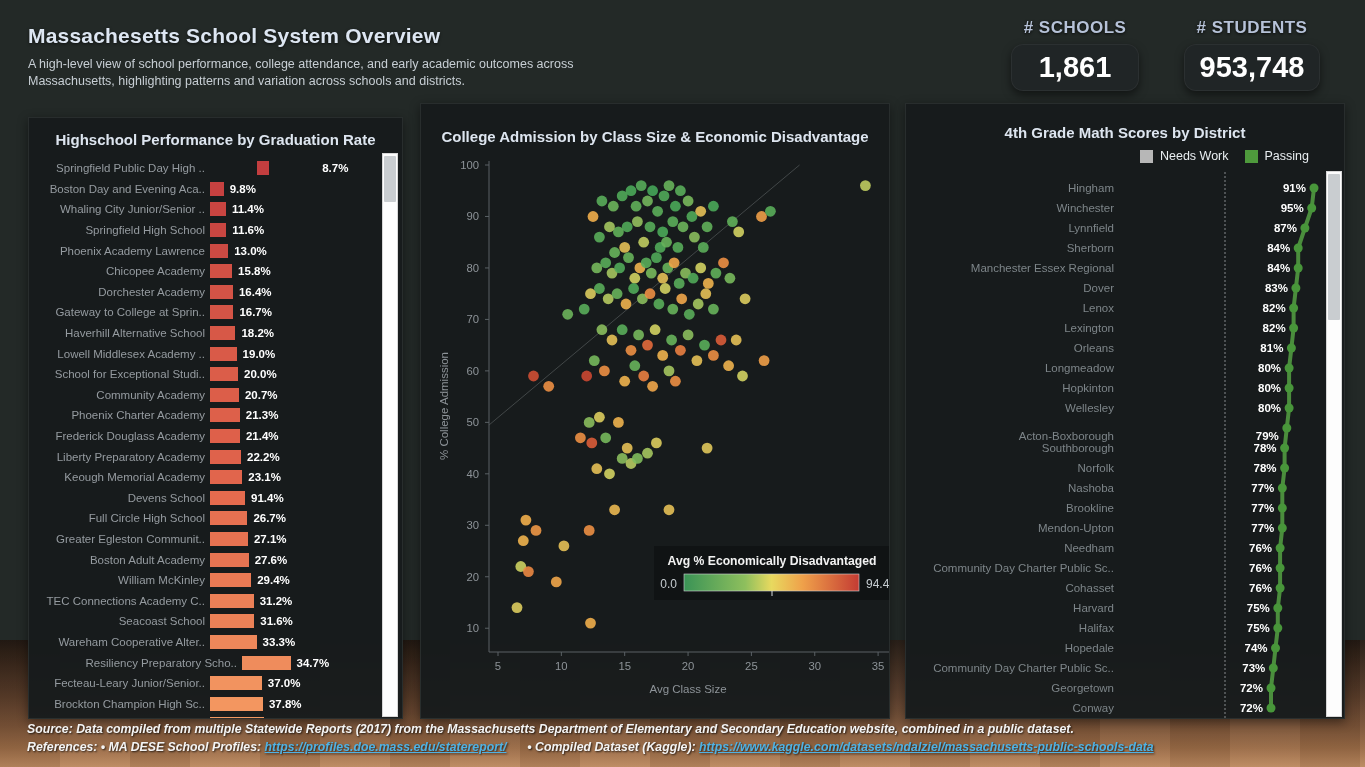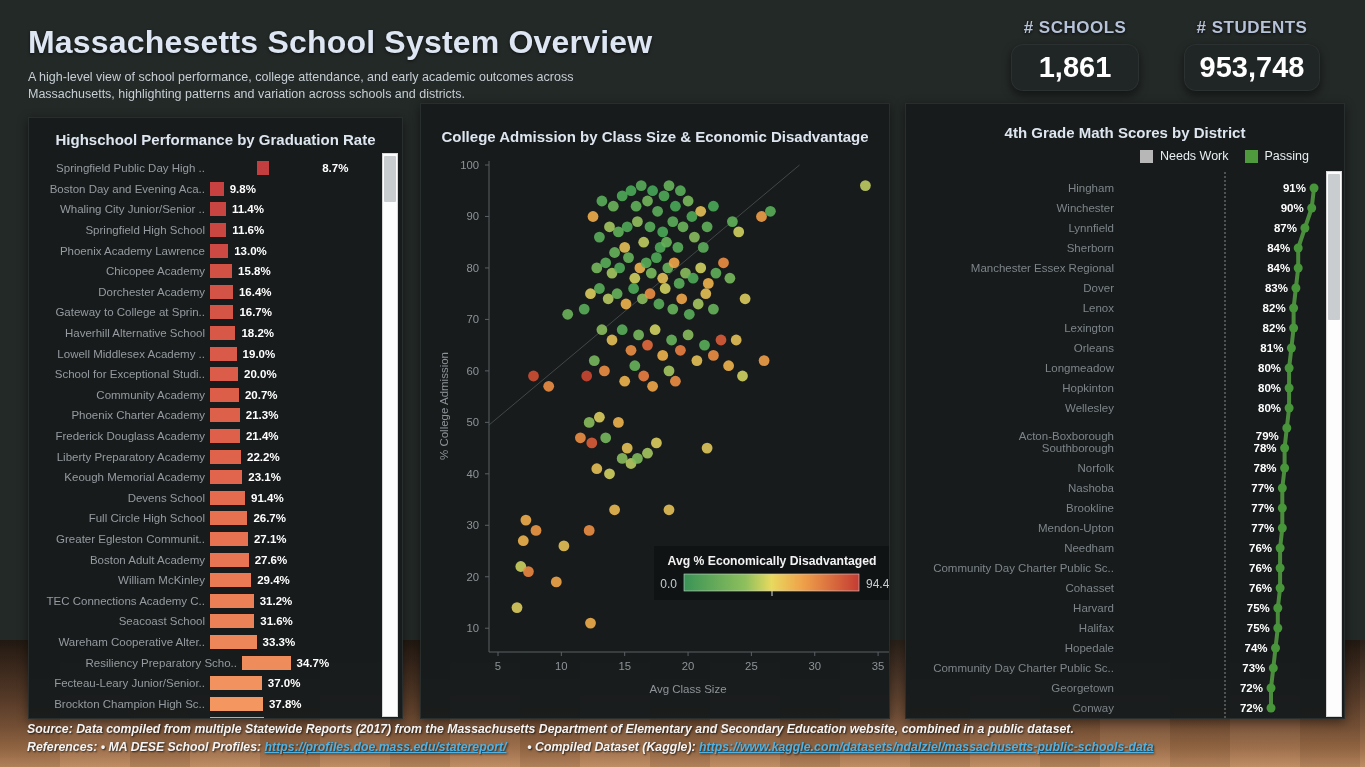--- a/index.html
+++ b/index.html
@@ -8,21 +8,21 @@
     background:
       radial-gradient(ellipse 620px 320px at 88% 0%, rgba(155,175,165,0.20), transparent 62%),
       radial-gradient(ellipse 500px 380px at 8% 65%, rgba(125,145,135,0.07), transparent 60%),
       linear-gradient(115deg,#333b37 0%,#272e2a 25%,#20262 55%,#242a27 80%,#2b322e 100%);
     background-color:#232927;}
   .bg-wood{position:absolute;left:0;top:640px;width:1365px;height:127px;
     background:
       repeating-linear-gradient(90deg, rgba(0,0,0,0.07) 0 60px, rgba(255,255,255,0.03) 60px 130px),
       linear-gradient(#241a13 0%,#3a281c 18%,#5a3d2a 45%,#7b5438 68%,#9a6b46 85%,#bd8a60 100%);}
   .hdr{position:absolute;left:28px;top:24px;width:640px;}
-  .hdr h1{margin:0;font-size:32px;font-weight:bold;color:#dde6f2;letter-spacing:.2px;
+  .hdr h1{margin:0;font-size:21px;font-weight:bold;color:#dde6f2;letter-spacing:.2px;
     text-shadow:0 1px 3px rgba(0,0,0,.6);}
   .hdr p{margin:8px 0 0 0;font-size:12.5px;line-height:17px;color:#c7ced4;max-width:600px;}
   .kpi{position:absolute;text-align:center;}
   .kpi-schools{left:1000px;top:18px;width:150px;}
   .kpi-students{left:1168px;top:18px;width:168px;}
   .kpi-label{font-size:17px;font-weight:bold;color:#b6c2d8;letter-spacing:.5px;
     text-shadow:0 1px 3px rgba(0,0,0,.8);}
   .kpi-box{display:inline-block;margin-top:6px;background:#202526;border-radius:12px;
     box-shadow:0 4px 8px rgba(0,0,0,.5), inset 0 0 0 1px rgba(255,255,255,.05);
     padding:7px 16px;font-size:29px;font-weight:bold;color:#ffffff;min-width:96px;}
@@ -446,21 +446,21 @@
       </span>
     </div>
     <div class="dotline"></div>
     <div id="districts">
         <div class="d-row" style="top: 74px;">
           <span class="d-label">Hingham</span>
           <span class="d-val" style="right: 38.003px;">91%</span>
         </div>
         <div class="d-row" style="top: 94px;">
           <span class="d-label">Winchester</span>
-          <span class="d-val" style="right: 40.266px;">90%</span>
+          <span class="d-val" style="right: 40.266px;">95%</span>
         </div>
         <div class="d-row" style="top: 114px;">
           <span class="d-label">Lynnfield</span>
           <span class="d-val" style="right: 47.055px;">87%</span>
         </div>
         <div class="d-row" style="top: 134px;">
           <span class="d-label">Sherborn</span>
           <span class="d-val" style="right: 53.844px;">84%</span>
         </div>
         <div class="d-row" style="top: 154px;">

